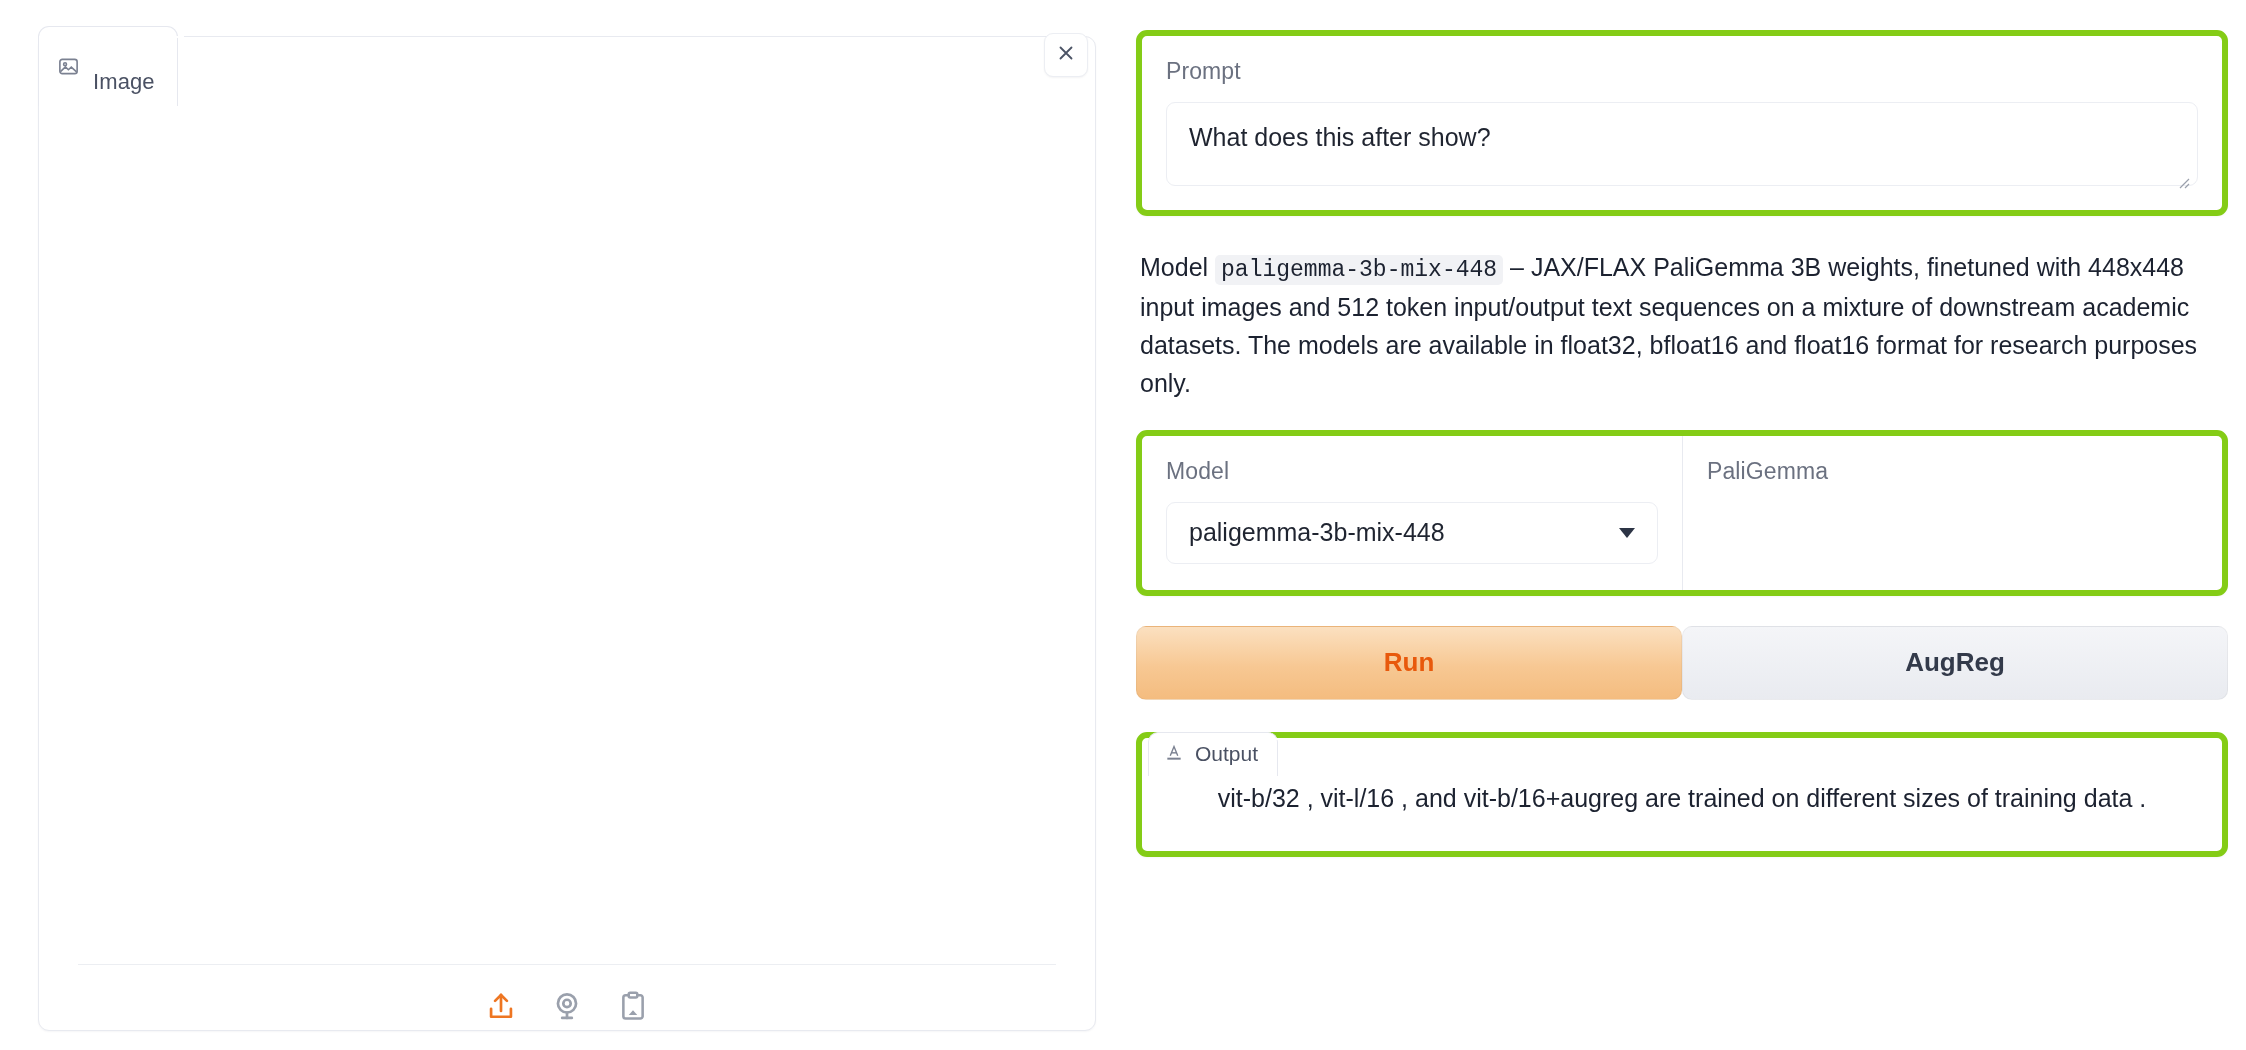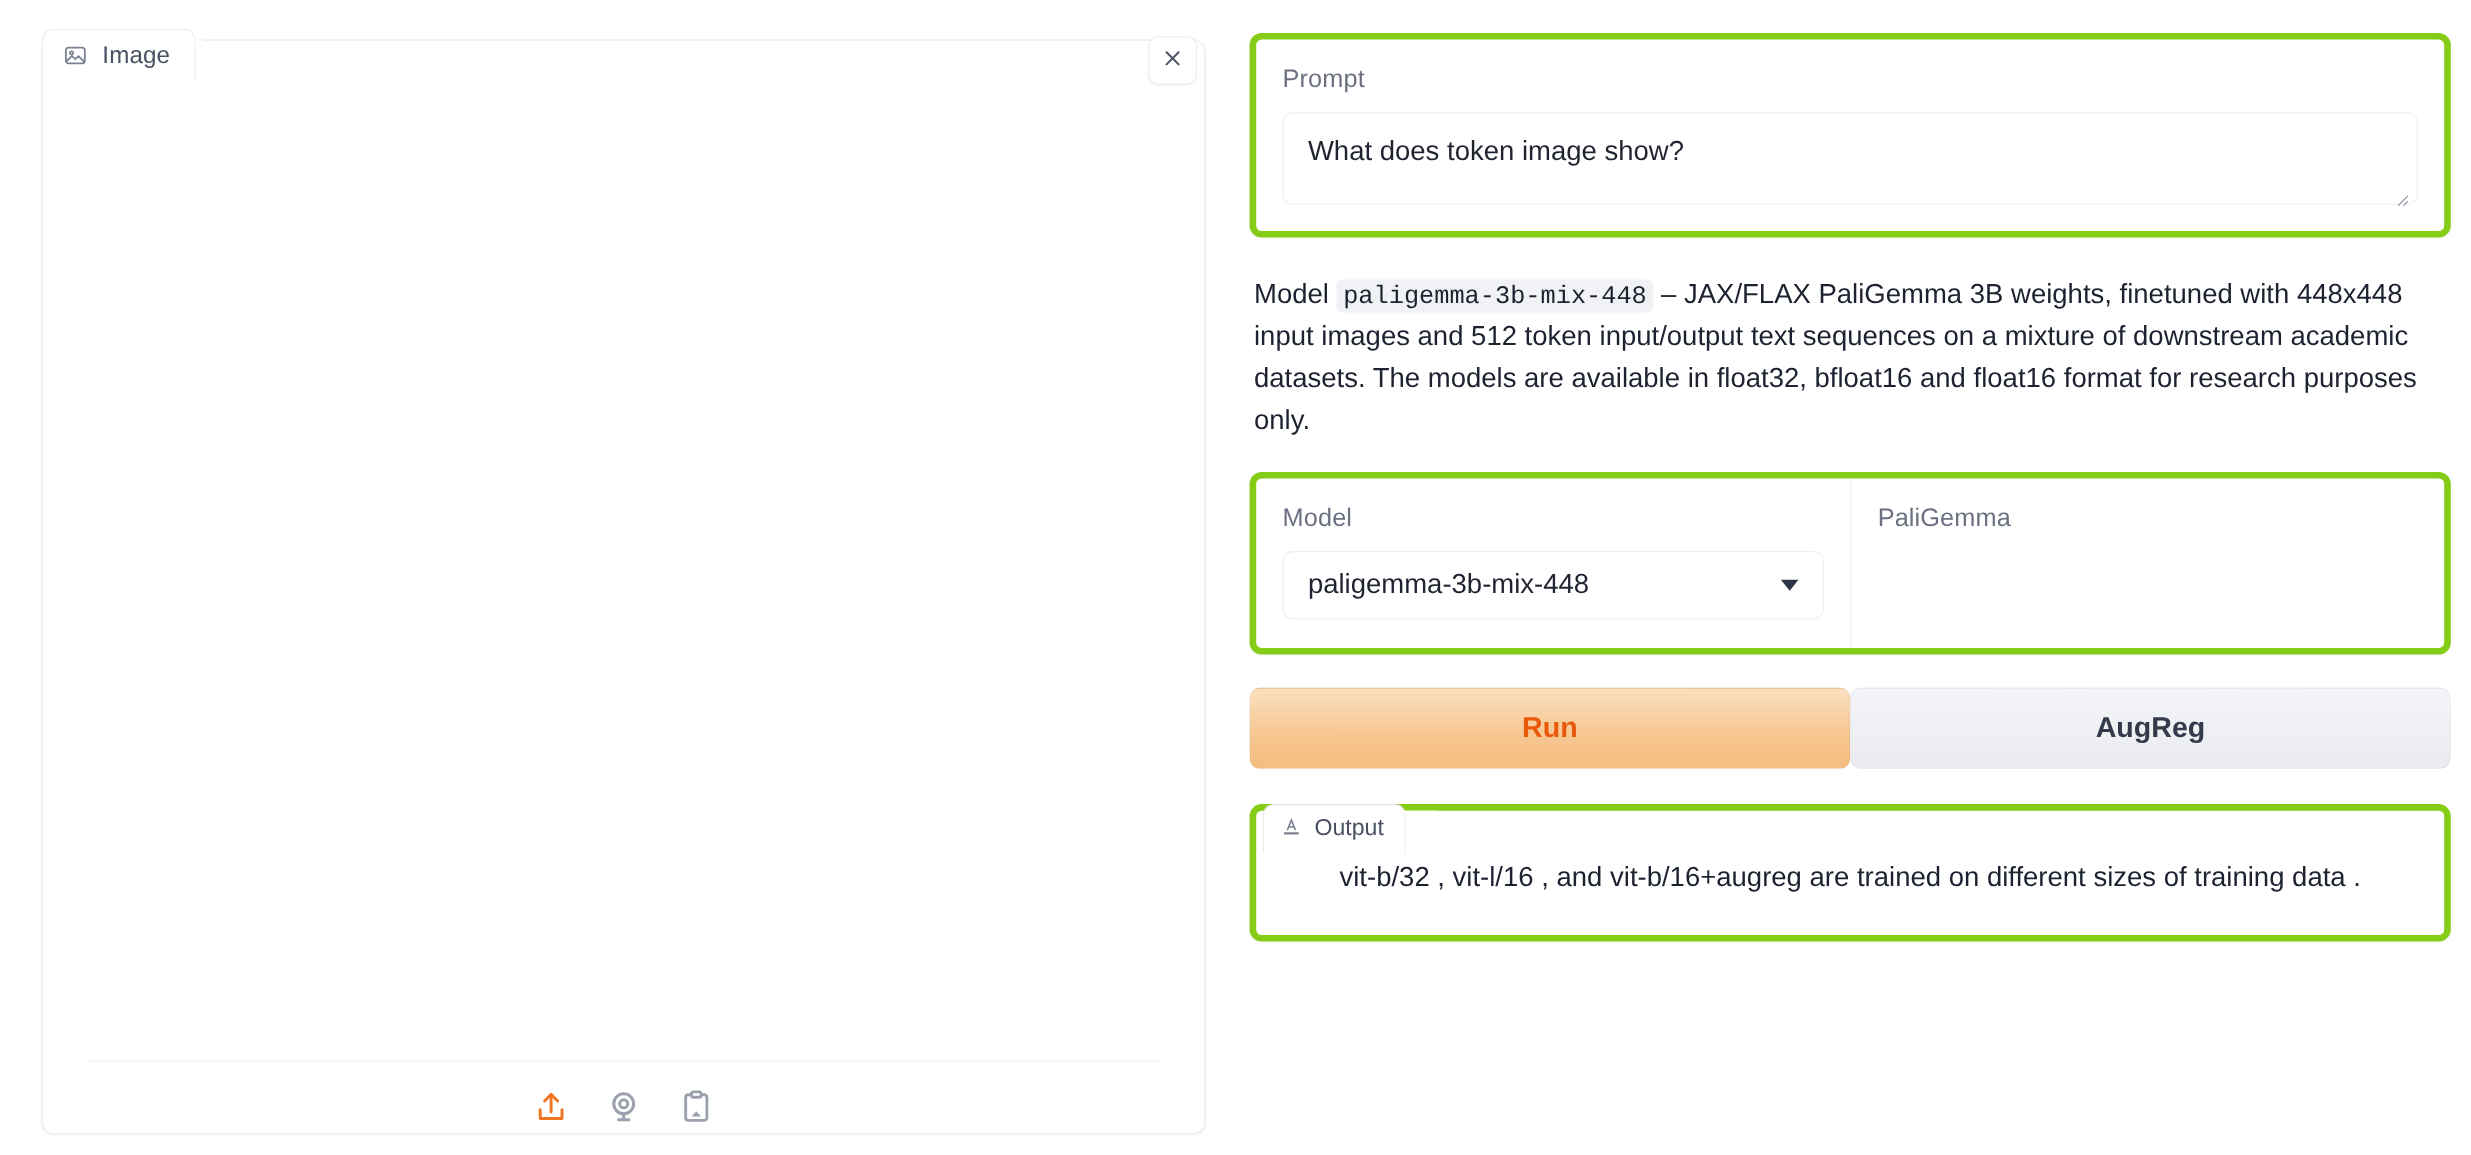--- a/index.html
+++ b/index.html
@@ -24,21 +24,21 @@
   .img-tab {
     position: absolute; top: 12px; left: 12px;
     display: flex; align-items: center; gap: 13px;
     background: #ffffff;
     border: 1px solid #e6e8ef;
     border-bottom: none;
     border-radius: 11px 11px 0 0;
     padding: 10px 22px 11px 18px;
     z-index: 4;
   }
-  .img-tab .lbl { font-size: 22px; color: #4a5163; letter-spacing: .1px; }
+  .img-tab .lbl { font-size: 22px; color: #4a5163; letter-spacing: .1px; margin-top: 32px; }
   .ic-image { width: 23px; height: 23px; display: block; }
 
   .img-card {
     position: absolute;
     top: 22px; left: 12px;
     width: 1058px; height: 995px;
     background: #ffffff;
     border: 1px solid #e8eaf0;
     border-radius: 11px;
     box-shadow: 0 1px 2px rgba(16,24,40,.04);
@@ -389,21 +389,21 @@
         </svg>
       </span>
     </div>
   </div>
 
   <div class="right-col">
 
     <div class="panel prompt-panel">
       <div class="field-label">Prompt</div>
       <div class="prompt-box">
-        <span>What does token image show?</span>
+        <span>What does this after show?</span>
         <span class="resize-grip">
           <svg width="14" height="14" viewBox="0 0 14 14" stroke="#9aa0ac" stroke-width="1.2">
             <path d="M13 4L4 13M13 9l-4 4"></path>
           </svg>
         </span>
       </div>
     </div>
 
     <div class="desc">
       <span>Model</span>

